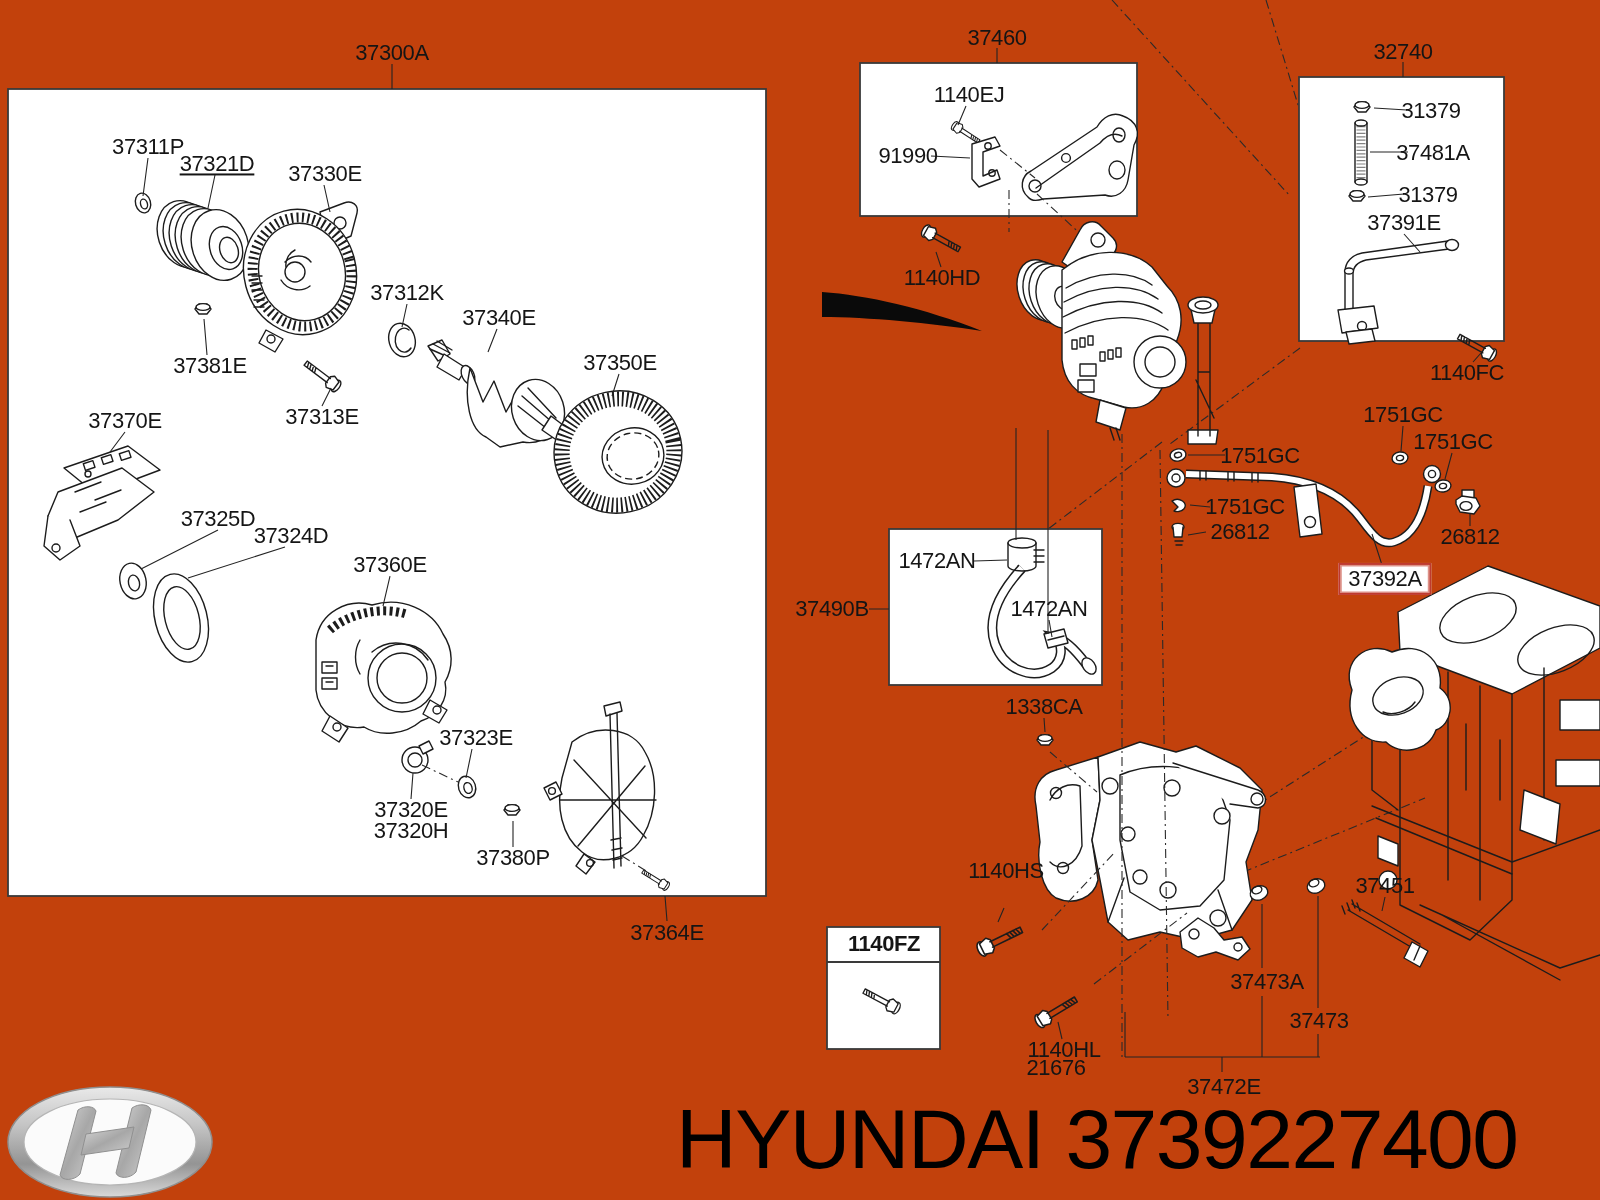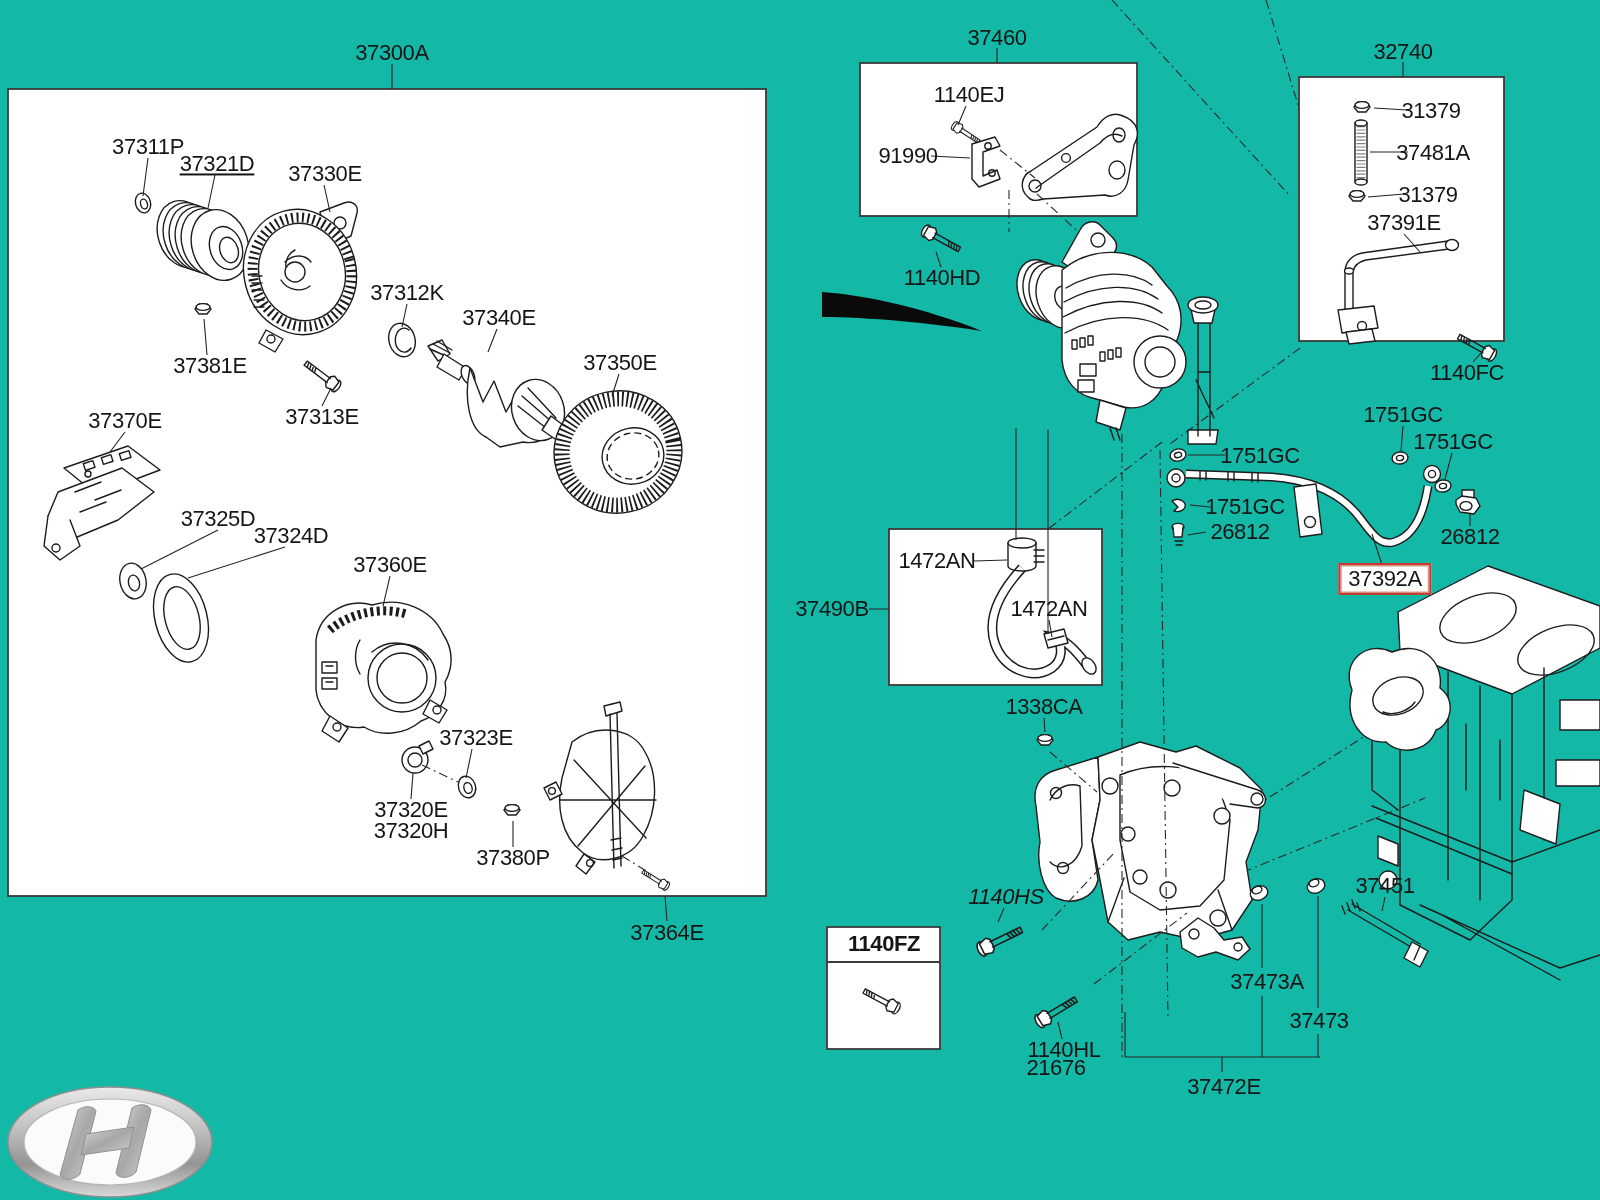--- a/index.html
+++ b/index.html
@@ -1,16 +1,16 @@
 <!DOCTYPE html>
 <html><head>
 <meta charset="utf-8">
 <style>
   html,body{margin:0;padding:0;background:#f4f4f4;}
-  #stage{position:relative;width:1600px;height:1200px;background:#14b8a6;overflow:hidden;
+  #stage{position:relative;width:1600px;height:1200px;background:#c2410c;overflow:hidden;
          font-family:"Liberation Sans",sans-serif;}
   #art-svg{position:absolute;left:0;top:0;}
   #label-layer{position:absolute;left:0;top:0;width:100%;height:100%;}
   .part-label{position:absolute;transform:translate(-50%,-50%);font:22px/1.05 "Liberation Sans",sans-serif;
       color:#151515;letter-spacing:-0.4px;white-space:nowrap;}
   .part-label.highlighted{background:#fff;border:2px solid #bf3a2f;
       box-shadow:inset 0 0 0 1.5px #dd9288;padding:2px 8px 3px 8px;}
   #footer-text{position:absolute;left:676px;top:1097px;font:84px/1 "Liberation Sans",sans-serif;
       color:#000;letter-spacing:-1.5px;white-space:nowrap;}
   svg .ln{stroke:#1c1c1c;stroke-width:1.4;fill:none;stroke-linecap:round;stroke-linejoin:round;}
@@ -432,24 +432,25 @@
       <div class="part-label" style="left: 1403px; top: 415px;">1751GC</div>
       <div class="part-label" style="left: 1453px; top: 442px;">1751GC</div>
       <div class="part-label" style="left: 1245px; top: 507px;">1751GC</div>
       <div class="part-label" style="left: 1240px; top: 532px;">26812</div>
       <div class="part-label" style="left: 1470px; top: 537px;">26812</div>
       <div class="part-label highlighted" style="left: 1385px; top: 579px;">37392A</div>
       <div class="part-label" style="left: 937px; top: 561px;">1472AN</div>
       <div class="part-label" style="left: 832px; top: 609px;">37490B</div>
       <div class="part-label" style="left: 1049px; top: 609px;">1472AN</div>
       <div class="part-label" style="left: 1044px; top: 707px;">1338CA</div>
-      <div class="part-label" style="left: 1006px; top: 897px; font-style: italic;">1140HS</div>
+      <div class="part-label" style="left: 1006px; top: 871px;">1140HS</div>
       <div class="part-label" style="left: 884px; top: 944px; font-weight: bold;">1140FZ</div>
       <div class="part-label" style="left: 1064px; top: 1050px;">1140HL</div>
       <div class="part-label" style="left: 1056px; top: 1068px;">21676</div>
       <div class="part-label" style="left: 1385px; top: 886px;">37451</div>
       <div class="part-label" style="left: 1267px; top: 982px;">37473A</div>
       <div class="part-label" style="left: 1319px; top: 1021px;">37473</div>
       <div class="part-label" style="left: 1224px; top: 1087px;">37472E</div>
     </div>
 
+<div id="footer-text">HYUNDAI 3739227400</div>
 
 </div>
 
 </body></html>

